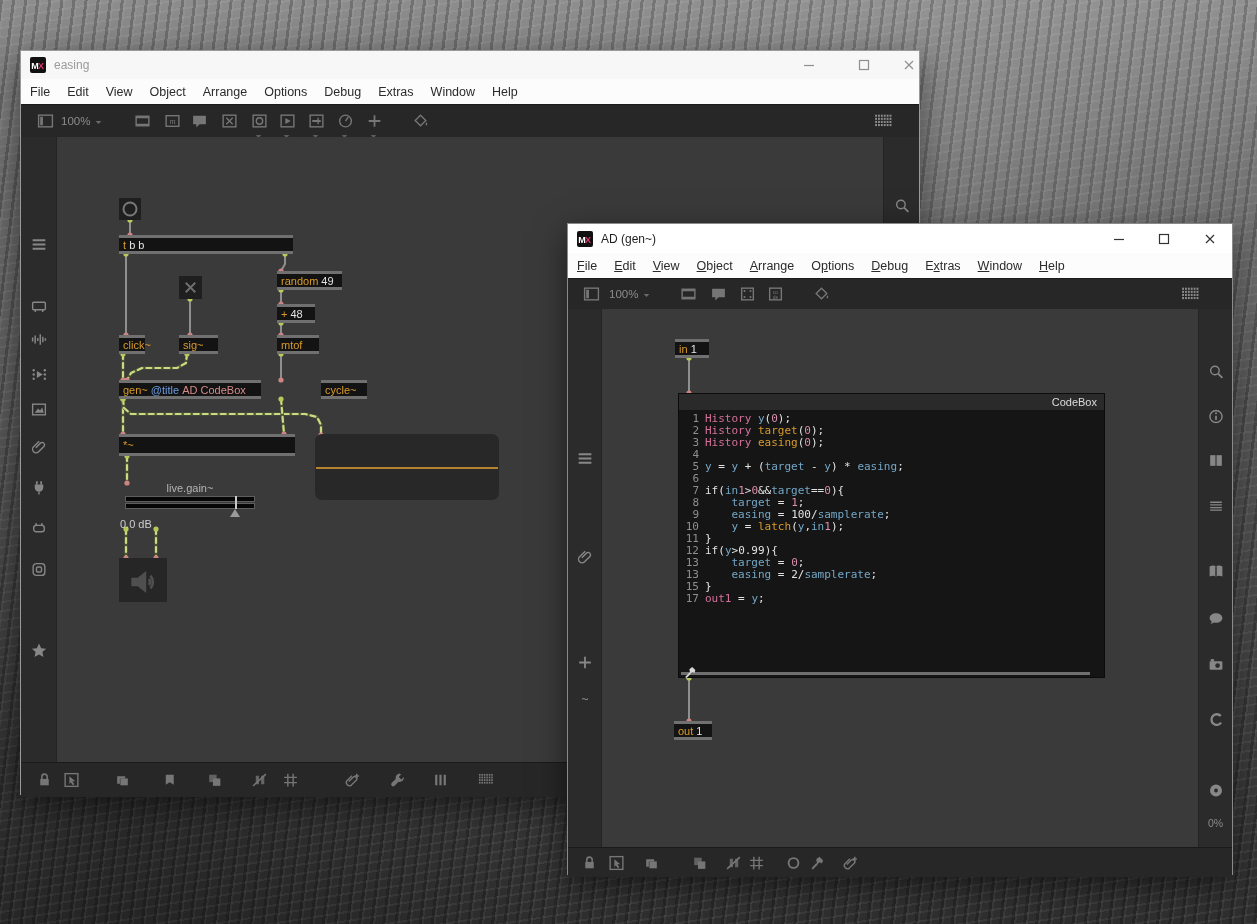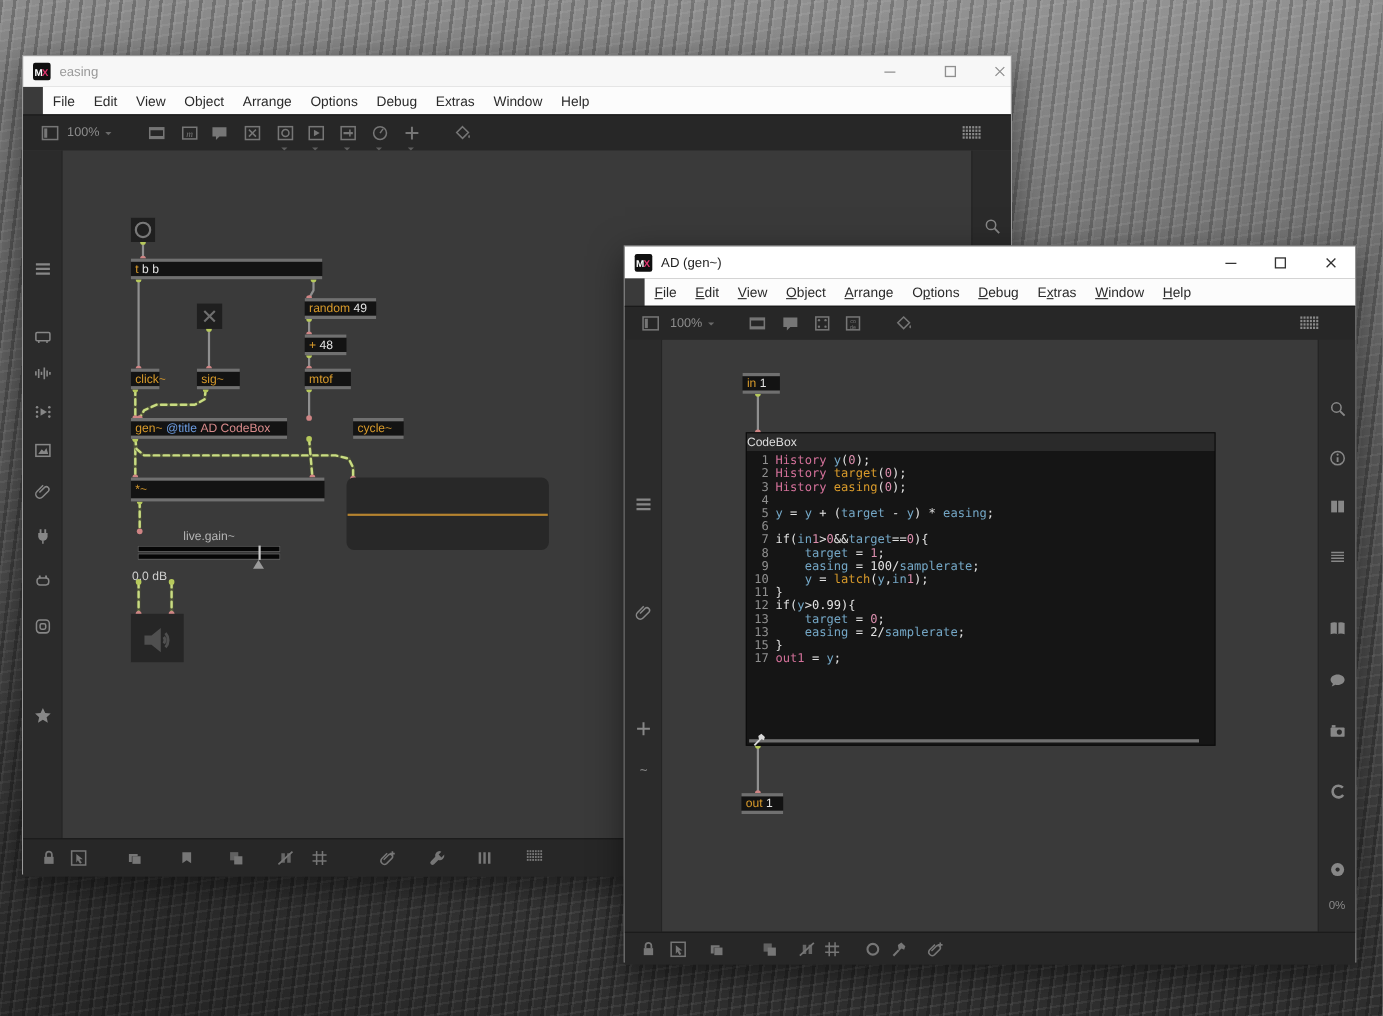--- a/index.html
+++ b/index.html
@@ -13,21 +13,21 @@
       repeating-linear-gradient(171deg, rgba(255,255,255,.06) 0 2px, transparent 2px 9px),
       linear-gradient(180deg,#8d8d8d 0%,#6f6f6f 18%,#535353 52%,#2e2e2e 100%);
   }
   .win{position:absolute;border:1px solid #9a9a9a;box-shadow:0 10px 30px rgba(0,0,0,.5);background:#3a3a3a;box-sizing:border-box;}
   .titlebar{position:relative;height:28px;background:#f7f7f7;display:flex;align-items:center;}
   .titlebar .maxlogo{width:16px;height:16px;background:#101010;border-radius:2px;margin:0 8px 0 9px;position:relative;flex:0 0 auto;}
   .titlebar .maxlogo svg{position:absolute;inset:0;}
   .wtitle{font-size:12px;}
   .wbtns{position:absolute;top:0;height:100%;}
   .wbtn{position:absolute;top:50%;transform:translateY(-50%);width:16px;height:16px;}
-  .menubar{height:25px;background:#fcfcfc;display:flex;align-items:center;padding-left:9px;font-size:12.5px;color:#2b2b2b;margin-left:18px;}
+  .menubar{height:25px;background:#fcfcfc;display:flex;align-items:center;padding-left:9px;font-size:12.5px;color:#2b2b2b;}
   .mitem{margin-right:17px;cursor:default;}
   .toolbar{position:relative;height:32px;background:#272727;border-top:1px solid #1a1a1a;}
   .gen-toolbar{height:30px;}
   .ticon{position:absolute;top:50%;transform:translateY(-50%);width:17px;height:17px;color:#767676;}
   .pcaret{position:absolute;width:9px;height:9px;color:#5e5e5e;}
   .zoomsel{position:absolute;top:50%;transform:translateY(-50%);font-size:11.5px;color:#8c8c8c;display:flex;align-items:center;gap:4px;}
   .zoomsel .car{width:9px;height:9px;color:#6a6a6a;}
   .winbody{position:relative;display:flex;background:#3a3a3a;}
   .leftbar,.rightbar{position:relative;background:#2b2b2b;flex:0 0 auto;}
   .leftbar{border-right:1px solid #242424;}
@@ -49,21 +49,21 @@
   .scope .trace{position:absolute;left:1px;right:1px;height:2px;background:#b5832f;}
   .gainlabel{position:absolute;text-align:center;font-size:11px;color:#b5b5b5;}
   .gainslider{position:absolute;}
   .gbar{height:4px;background:#060606;border:1px solid #5e5e5e;margin-bottom:1px;}
   .ghandle{position:absolute;top:0;bottom:1px;width:2px;background:#c9c9c9;}
   .gtri{position:absolute;width:0;height:0;border-left:5px solid transparent;border-right:5px solid transparent;border-bottom:8px solid #9a9a9a;}
   .dblabel{position:absolute;font-size:11px;color:#cfcfcf;}
   .speaker{position:absolute;background:#262626;}
   .speaker svg{position:absolute;inset:7px;color:#4f4f4f;}
   .codebox{position:absolute;background:#151515;border:1px solid #0c0c0c;box-sizing:border-box;}
-  .cb-head{height:16px;background:#2a2a2a;display:flex;align-items:center;justify-content:flex-start;padding-right:7px;font-size:11px;color:#dcdcdc;}
+  .cb-head{height:16px;background:#2a2a2a;display:flex;align-items:center;justify-content:flex-end;padding-right:7px;font-size:11px;color:#dcdcdc;}
   .cb-code{position:absolute;left:0;right:0;top:16px;bottom:10px;overflow:hidden;font-family:"DejaVu Sans Mono",monospace;font-size:11px;padding-top:3px;}
   .cl{display:flex;line-height:12px;height:12px;}
   .lnum{width:20px;margin-right:6px;text-align:right;color:#8f8f8f;flex:0 0 auto;font-family:"DejaVu Sans Mono",monospace;}
   .cb-scroll{position:absolute;left:2px;right:14px;bottom:2px;height:3px;background:#6f6f6f;}
   .cb-hammer{position:absolute;left:4px;bottom:-3px;width:15px;height:15px;color:#d8d8d8;}
   u{text-decoration:underline;}
   .gen-title .wtitle{color:#1f1f1f;}
   .main-title .wtitle{color:#9a9a9a;}
   .gridright{position:absolute;top:50%;transform:translateY(-50%);width:20px;height:16px;color:#8a8a8a;}
 </style>

